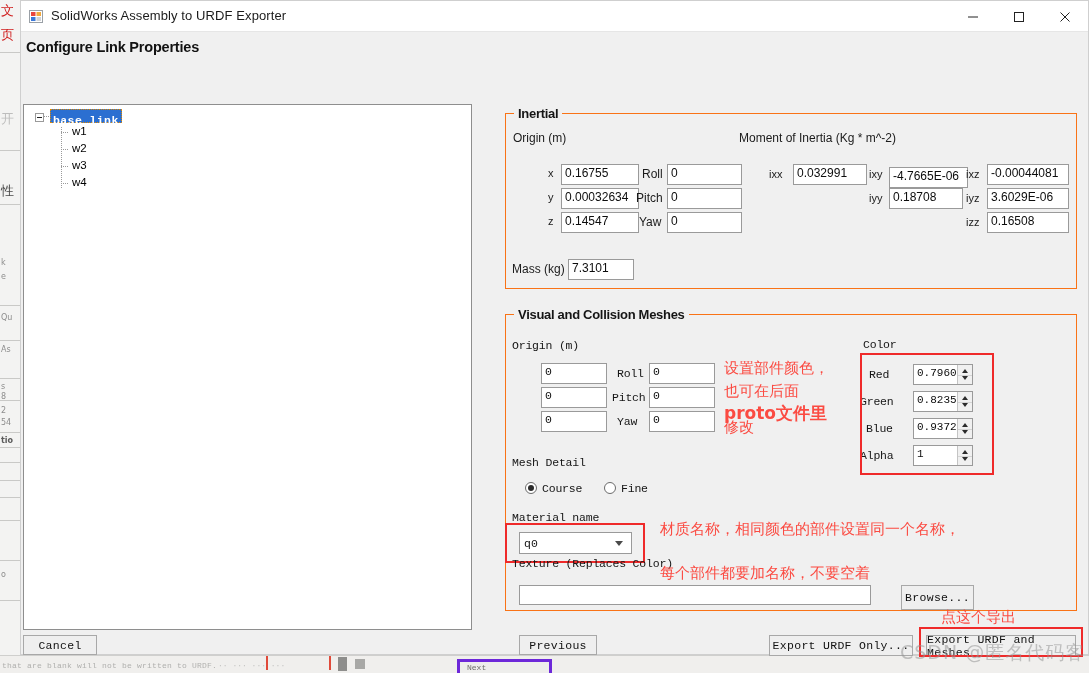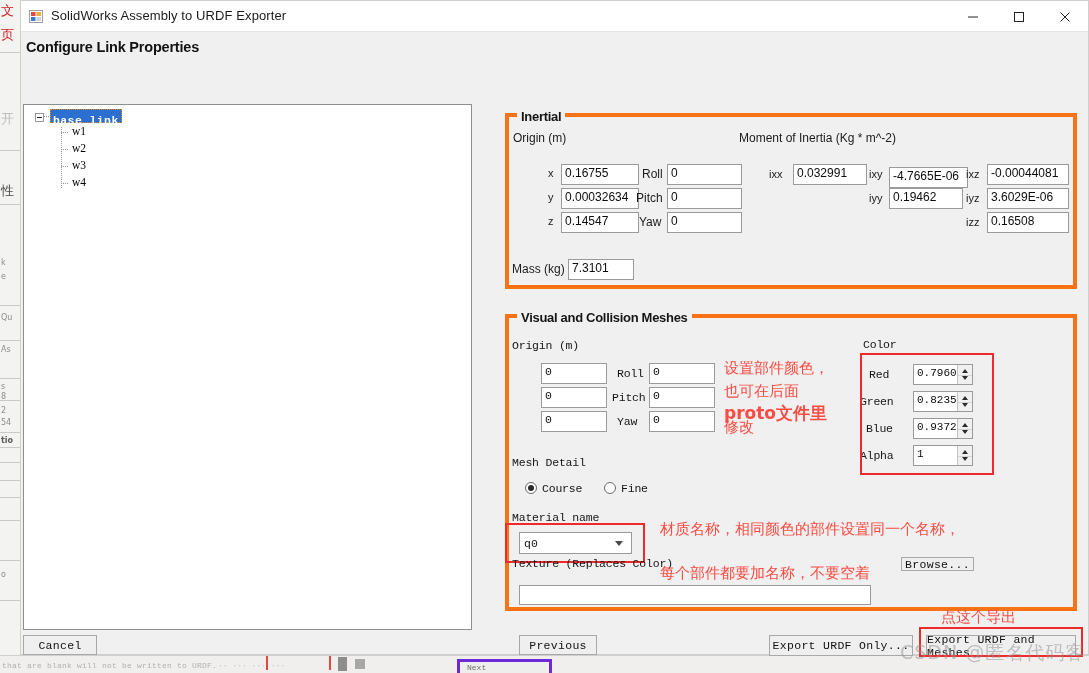--- a/index.html
+++ b/index.html
@@ -40,27 +40,27 @@
   .hdr{position:absolute;left:0;top:31px;width:100%;height:52px;background:#f0f0f0;}
   .hdr-title{position:absolute;left:5px;top:7px;font-size:14.5px;font-weight:bold;color:#121212;letter-spacing:-0.2px;}
   .hdr-sub{position:absolute;left:13px;top:31px;font-family:"Liberation Mono",monospace;font-size:11px;color:#1d1d1d;letter-spacing:-0.1px;}
 
   
   .tree{position:absolute;left:2px;top:103px;width:449px;height:526px;background:#ffffff;border:1px solid #8e8e8e;box-sizing:border-box;}
   .t-exp{position:absolute;left:11px;top:8px;width:9px;height:9px;border:1px solid #9a9a9a;background:#fff;box-sizing:border-box;}
   .t-exp:before{content:"";position:absolute;left:1px;top:3px;width:5px;height:1px;background:#222;}
   .t-sel{position:absolute;left:26px;top:4px;height:14px;background:#2b6fd1;border:1px dotted #e08800;box-sizing:border-box;padding:0 2px;}
   .t-sel span{position:relative;top:0px;font-family:"Liberation Mono",monospace;font-size:11.5px;color:#fff;font-weight:bold;letter-spacing:.4px;}
-  .tchild{position:absolute;left:48px;font-family:Liberation Serif, serif;font-size:11.5px;color:#000;}
+  .tchild{position:absolute;left:48px;font-family:Liberation Sans, sans-serif;font-size:11.5px;color:#000;}
   .tdot{position:absolute;left:37px;width:1px;background-image:linear-gradient(#9a9a9a 50%, transparent 0);background-size:1px 2px;}
   .tdash{position:absolute;left:37px;height:1px;width:8px;background-image:linear-gradient(to right,#9a9a9a 50%, transparent 0);background-size:2px 1px;}
   .tdash2{position:absolute;left:20px;top:11px;height:1px;width:6px;background-image:linear-gradient(to right,#9a9a9a 50%, transparent 0);background-size:2px 1px;}
 
   
-  .grp{position:absolute;border:4px solid #f97316;box-sizing:border-box;}
+  .grp{position:absolute;border:1px solid #f97316;box-sizing:border-box;}
   .grp>.glabel{position:absolute;top:-8px;left:8px;background:#f0f0f0;padding:0 4px;font-size:13px;font-weight:bold;color:#151515;letter-spacing:-0.3px;}
 
   .lbl{position:absolute;font-size:12px;color:#1b1b1b;}
   .lblm{position:absolute;font-family:"Liberation Mono",monospace;font-size:11.5px;color:#151515;letter-spacing:-0.2px;}
   .tf{position:absolute;background:#ffffff;border:1px solid #9a9a9a;box-sizing:border-box;font-size:12px;color:#0c0c0c;padding:0 0 0 3px;line-height:normal;}
   .tf span{position:relative;top:1px;display:block;}
   .tfm span{font-family:"Liberation Mono",monospace;font-size:11.5px;}
 
   
   .spin{position:absolute;background:#fff;border:1px solid #9a9a9a;box-sizing:border-box;}
@@ -231,21 +231,21 @@
     <div class="tf" style="left:868px;top:166px;width:79px;height:21px">
         <span>-4.7665E-06</span>
       </div>
     <div class="lbl" style="left:945px;top:167px;font-size:11px">ixz</div>
     <div class="tf" style="left:966px;top:163px;width:82px;height:21px">
         <span>-0.00044081</span>
       </div>
 
     <div class="lbl" style="left:848px;top:191px;font-size:11px">iyy</div>
     <div class="tf" style="left:868px;top:187px;width:74px;height:21px">
-        <span>0.19462</span>
+        <span>0.18708</span>
       </div>
     <div class="lbl" style="left:945px;top:191px;font-size:11px">iyz</div>
     <div class="tf" style="left:966px;top:187px;width:82px;height:21px">
         <span>3.6029E-06</span>
       </div>
 
     <div class="lbl" style="left:945px;top:215px;font-size:11px">izz</div>
     <div class="tf" style="left:966px;top:211px;width:82px;height:21px">
         <span>0.16508</span>
       </div>
@@ -297,21 +297,21 @@
     <div class="combo" style="left:498px;top:531px;width:113px;height:22px">
       <div class="cv">q0</div>
       <span class="ar"></span>
     </div>
     <div class="redbox" style="left:484px;top:522px;width:140px;height:40px"></div>
 
     <div class="lblm" style="left:491px;top:556px">Texture (Replaces Color)</div>
     <div class="tf tfm" style="left:498px;top:584px;width:352px;height:20px">
         <span></span>
       </div>
-    <div class="btn" style="left:880px;top:556px;width:73px;height:14px">
+    <div class="btn" style="left:880px;top:584px;width:73px;height:25px">
         <span>Browse...</span>
       </div>
 
     <div class="lblm" style="left:842px;top:337px">Color</div>
 
     <div class="spin" style="left:892px;top:363px;width:60px;height:21px">
       <div class="val">0.79608</div>
       <div class="btns">
           <i class="up"></i>
           <div class="sep"></div>

